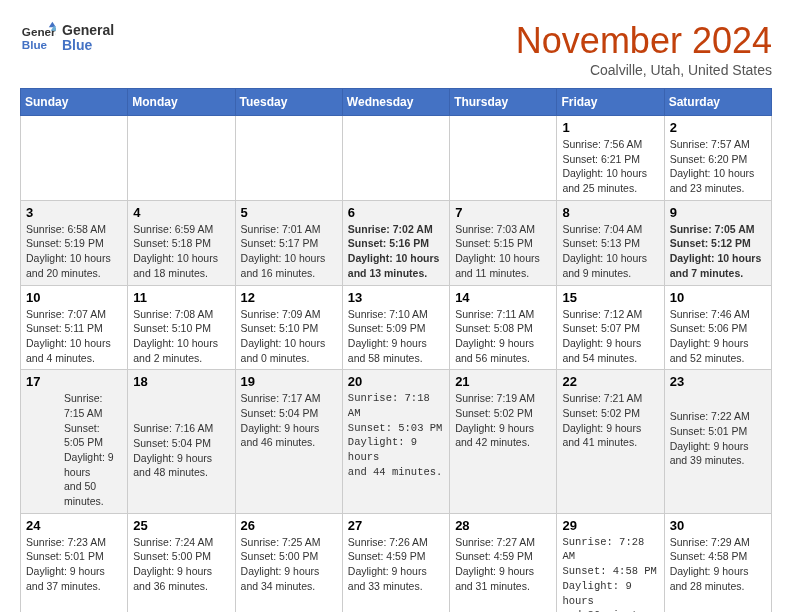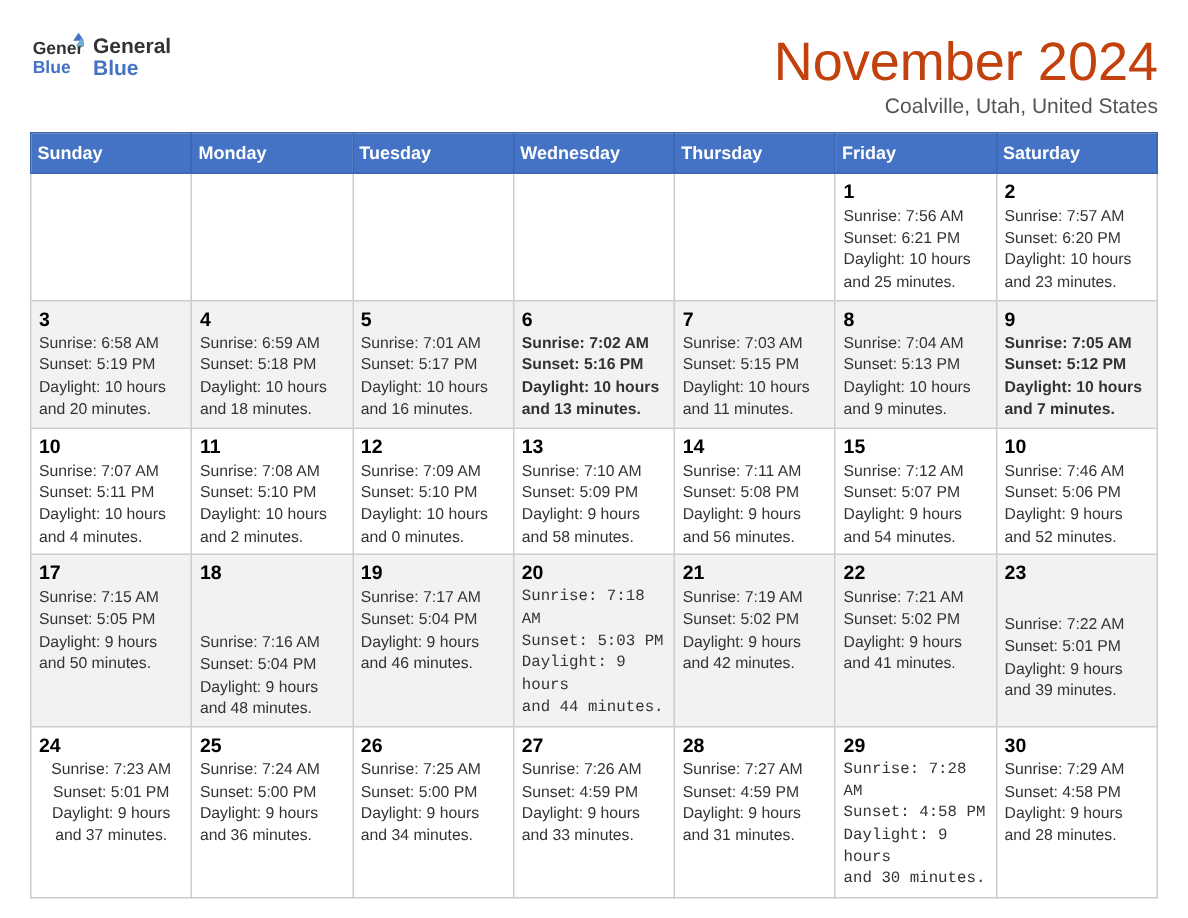--- a/index.html
+++ b/index.html
@@ -231,21 +231,21 @@
           <div class="day-number">10</div>
           <div class="day-info" style="white-space: pre-line;">Sunrise: 7:46 AM
 Sunset: 5:06 PM
 Daylight: 9 hours
 and 52 minutes.</div>
         </td>
       </tr>
       <tr>
         <td>
           <div class="day-number">17</div>
-          <div class="day-info" style="white-space: pre-line;">Sunrise: 7:15 AM
+          <div class="day-info" style="white-space: pre-line; margin-left: 38px;">Sunrise: 7:15 AM
 Sunset: 5:05 PM
 Daylight: 9 hours
 and 50 minutes.</div>
         </td>
         <td>
           <div class="day-number">18</div>
           <div class="day-info" style="white-space: pre-line; margin-top: 32px;">Sunrise: 7:16 AM
 Sunset: 5:04 PM
 Daylight: 9 hours
 and 48 minutes.</div>
@@ -282,21 +282,21 @@
           <div class="day-number">23</div>
           <div class="day-info" style="white-space: pre-line; margin-top: 20px;">Sunrise: 7:22 AM
 Sunset: 5:01 PM
 Daylight: 9 hours
 and 39 minutes.</div>
         </td>
       </tr>
       <tr>
         <td>
           <div class="day-number">24</div>
-          <div class="day-info" style="white-space: pre-line; text-align: center;">Sunrise: 7:23 AM
+          <div class="day-info" style="white-space: pre-line;">Sunrise: 7:23 AM
 Sunset: 5:01 PM
 Daylight: 9 hours
 and 37 minutes.</div>
         </td>
         <td>
           <div class="day-number">25</div>
           <div class="day-info" style="white-space: pre-line;">Sunrise: 7:24 AM
 Sunset: 5:00 PM
 Daylight: 9 hours
 and 36 minutes.</div>

